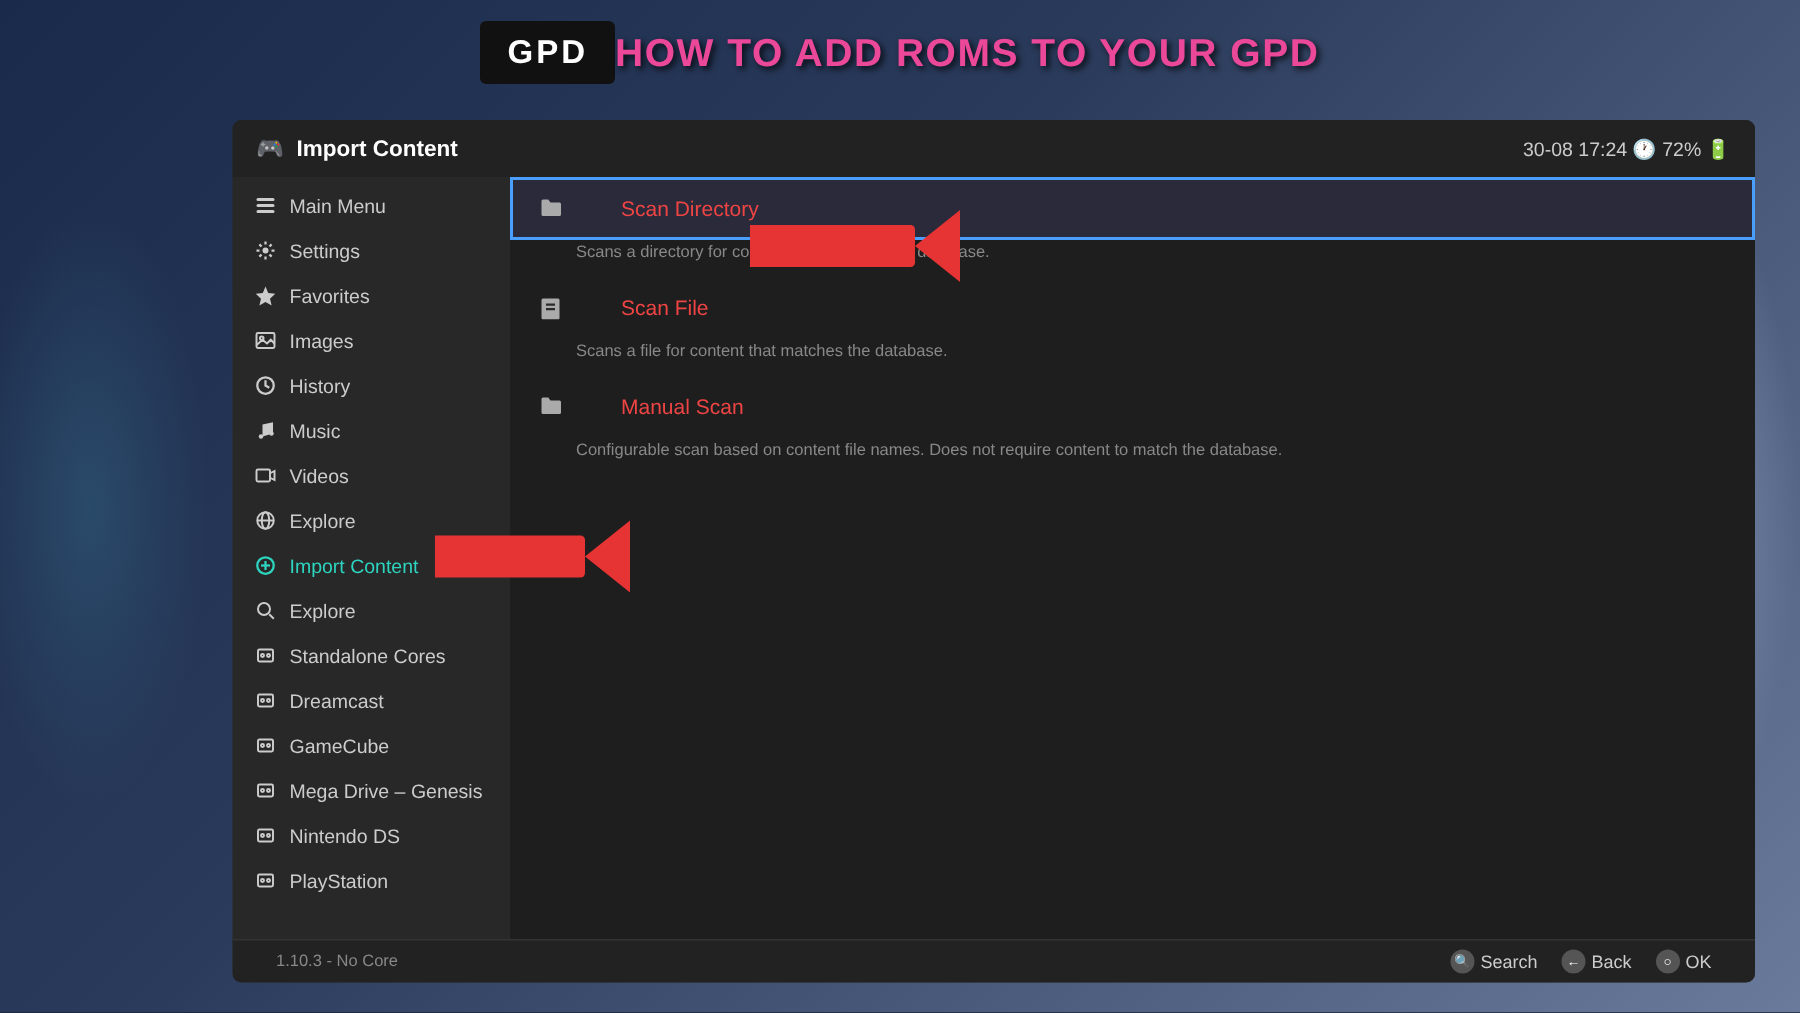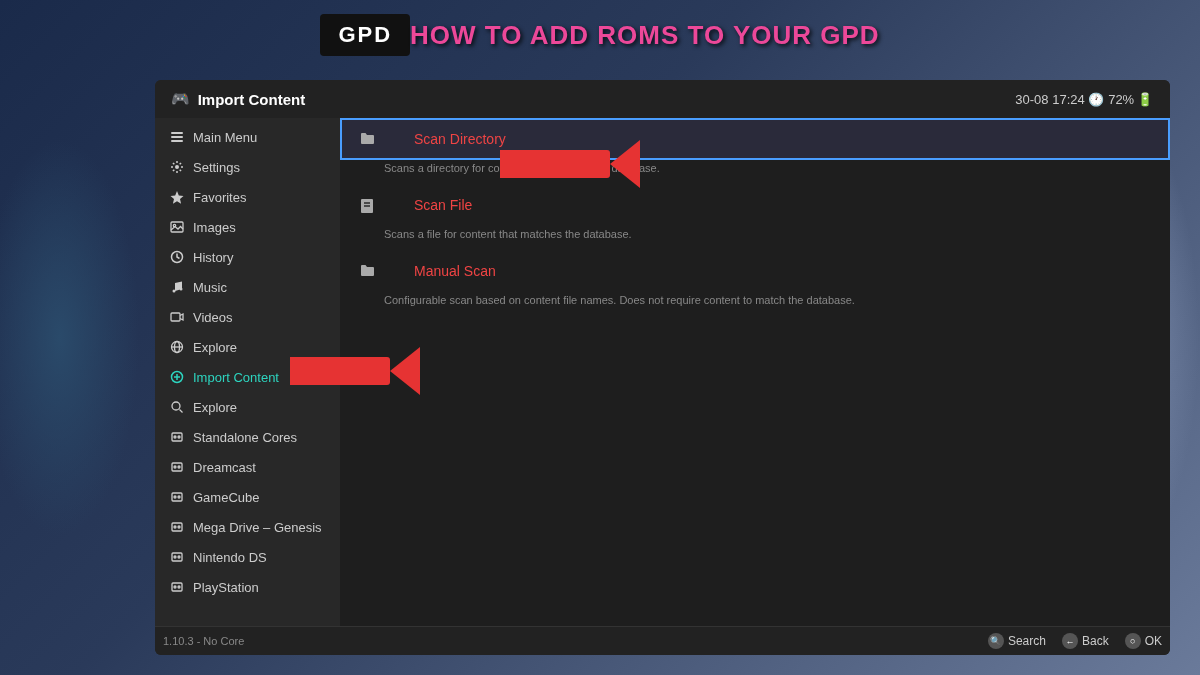--- a/index.html
+++ b/index.html
@@ -189,21 +189,21 @@
     }
     .content-desc {
       color: #888;
       font-size: 11px;
       padding: 2px 16px 10px 44px;
     }
 
     
     .statusbar {
       background: #222;
-      padding: 6px 8px;
+      padding: 6px 29px;
       display: flex;
       align-items: center;
       justify-content: space-between;
       flex-shrink: 0;
       border-top: 1px solid #333;
     }
     .statusbar-left {
       color: #888;
       font-size: 11px;
     }

